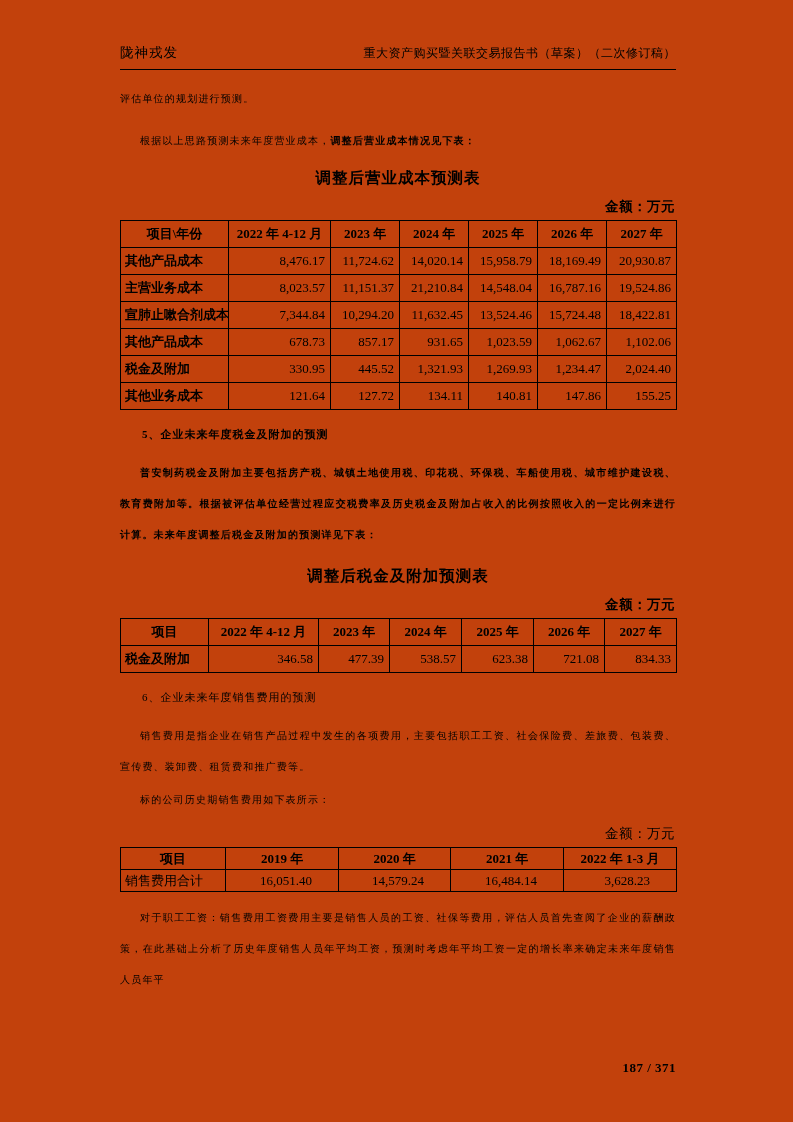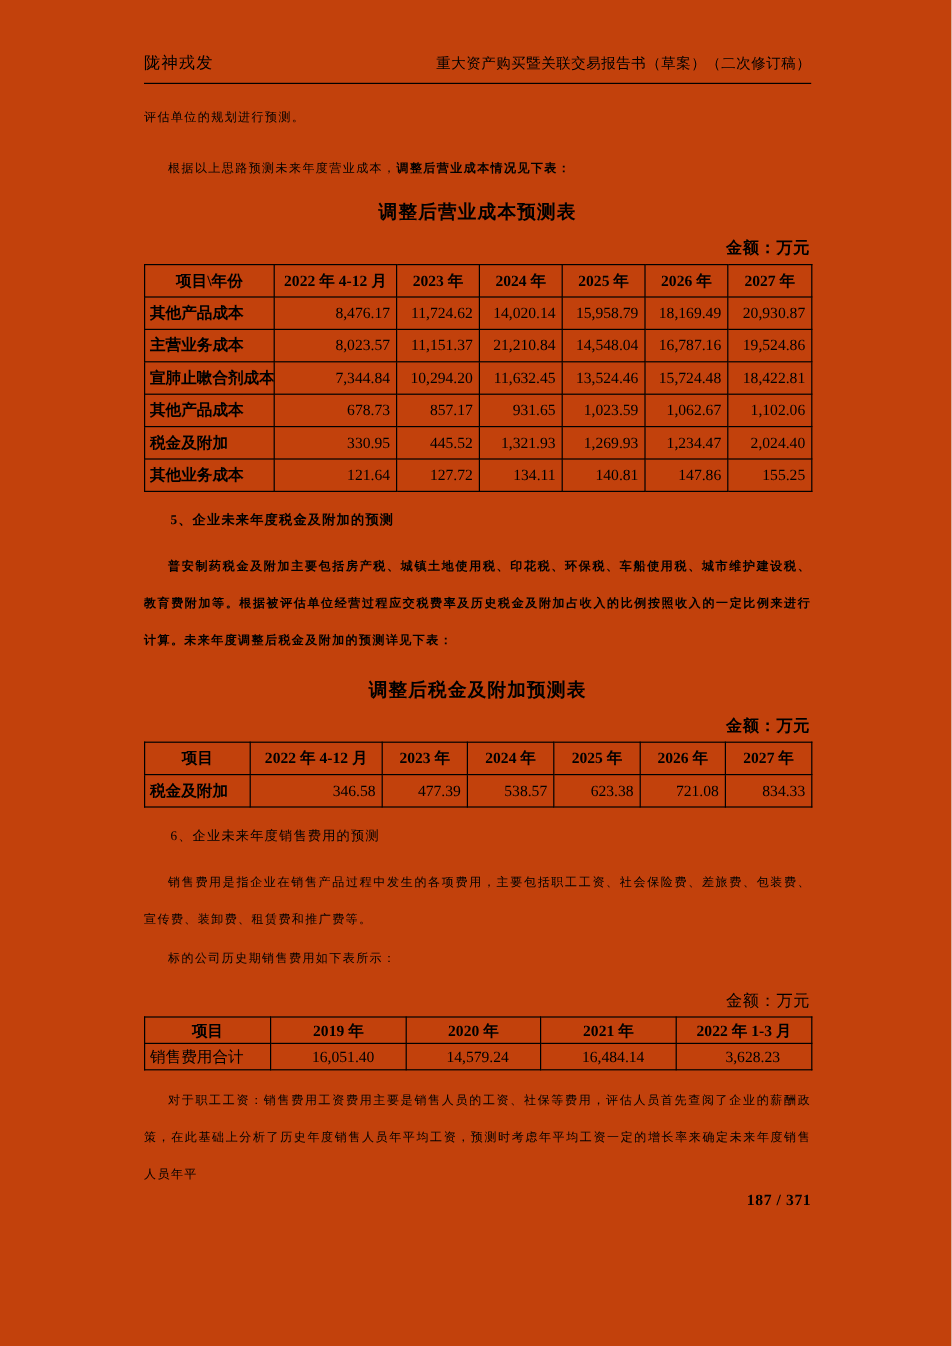--- a/index.html
+++ b/index.html
@@ -91,21 +91,21 @@
   table.tbl td.lbl { font-weight: bold; text-align: left; }
   table.tbl td.num { text-align: right; padding-right: 5px; }
 
   table.tbl-sales th, table.tbl-sales td { height: 22px; }
   table.tbl-sales td.lbl { font-weight: normal; }
   table.tbl-sales td.num { padding-right: 26px; }
 
   
   .page-footer {
     position: absolute;
-    top: 992px;
+    top: 1060px;
     right: 117px;
     font-size: 13px;
     font-weight: bold;
     letter-spacing: 0.5px;
   }
 </style>
 </head>
 <body>
 
 <div class="page">

